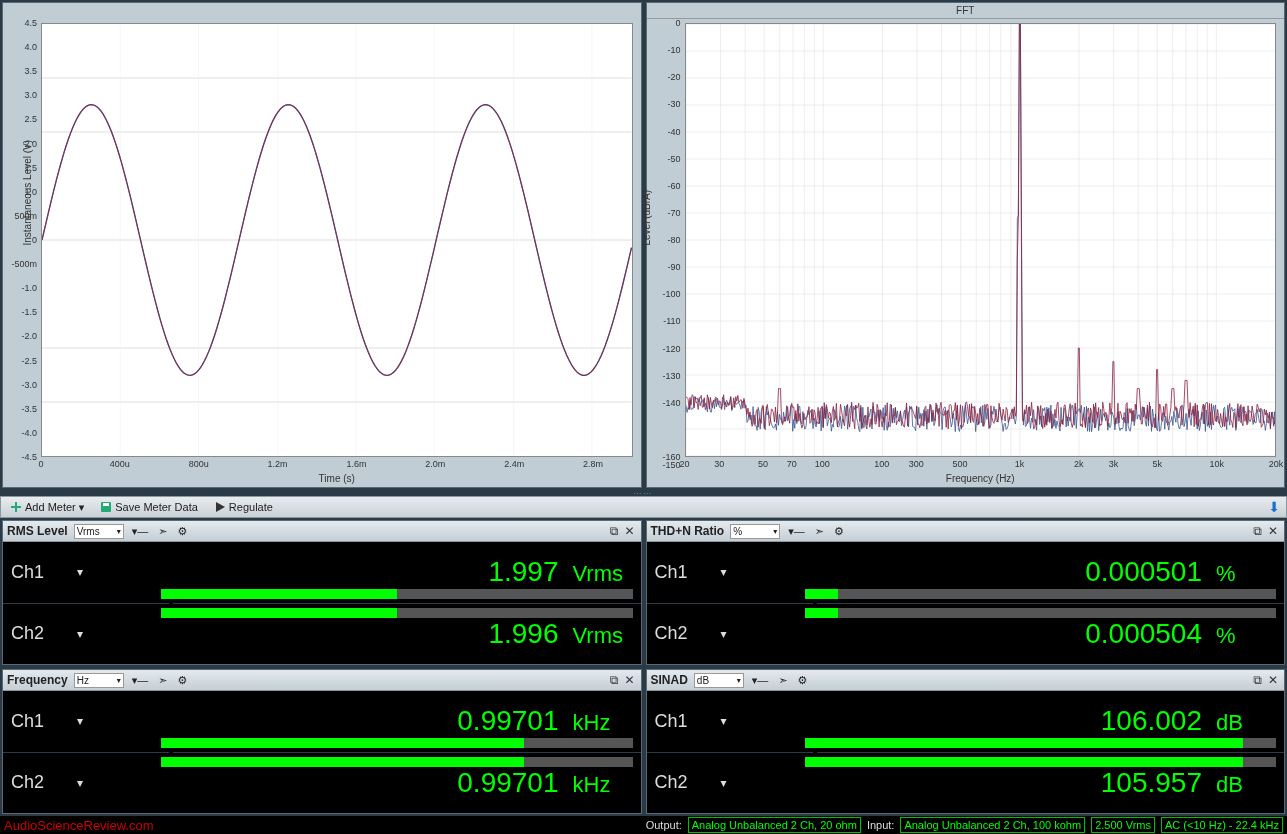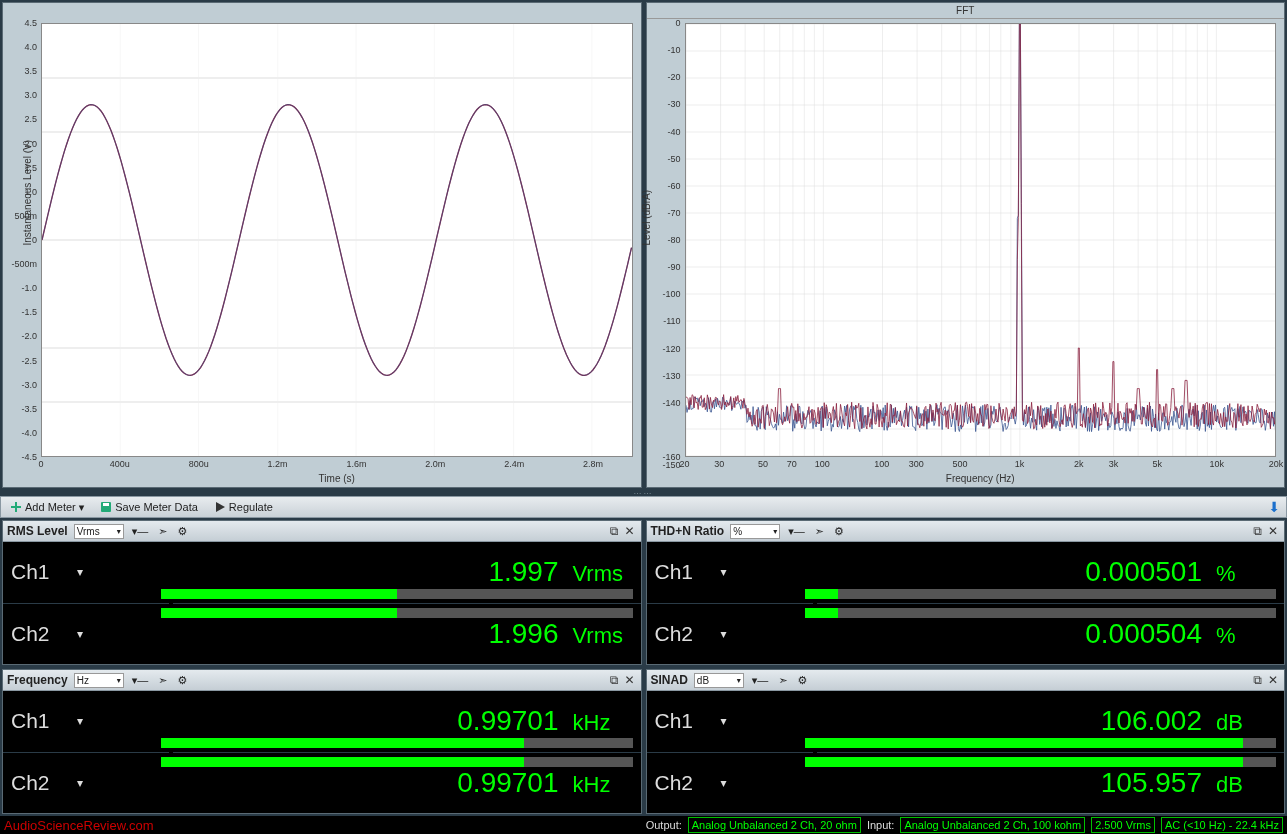--- a/index.html
+++ b/index.html
@@ -31,21 +31,21 @@
 .meter-header b { font-size:12px; }
 .unit-select { border:1px solid #999; background:#fff; font-size:10px; padding:0 2px; height:15px; width:50px; display:flex; align-items:center; justify-content:space-between; cursor:pointer; }
 .unit-select::after { content:'▾'; font-size:8px; }
 .head-icon { cursor:pointer; padding:0 2px; font-size:11px; }
 .head-controls { margin-left:auto; display:flex; gap:2px; }
 .head-controls span { cursor:pointer; font-size:12px; color:#333; padding:0 2px; }
 
 .meter-body { flex:1; display:flex; flex-direction:column; }
 .meter-row { flex:1; background:#000; display:flex; align-items:center; padding:0 8px; position:relative; border-bottom:1px solid #2a3b47; }
 .meter-row:last-child { border-bottom:none; }
-.ch-label { color:#ddd; font-size:21px; font-family: 'Segoe UI Light', 'Segoe UI', sans-serif; width:60px; flex-shrink:0; }
+.ch-label { color:#ddd; font-size:18px; font-family: 'Segoe UI Light', 'Segoe UI', sans-serif; width:60px; flex-shrink:0; }
 .ch-marker { color:#ddd; font-size:12px; margin:0 6px; flex-shrink:0; }
 .val-block { margin-left:auto; display:flex; align-items:baseline; gap:14px; }
 .val-num { color:#00ff00; font-size:28px; font-family: 'Segoe UI Light', 'Segoe UI', sans-serif; font-weight:300; }
 .val-unit { color:#00ff00; font-size:22px; font-family: 'Segoe UI Light', 'Segoe UI', sans-serif; width:60px; }
 .bar-container { position:absolute; left:158px; right:8px; height:10px; background:#555; }
 .bar-top { top:calc(100% - 14px); }
 .bar-bot { top:4px; }
 .bar-fill { height:100%; background:#00ff00; }
 .bar-mark { position:absolute; height:100%; width:4px; background:#000; left:8px; }
 

